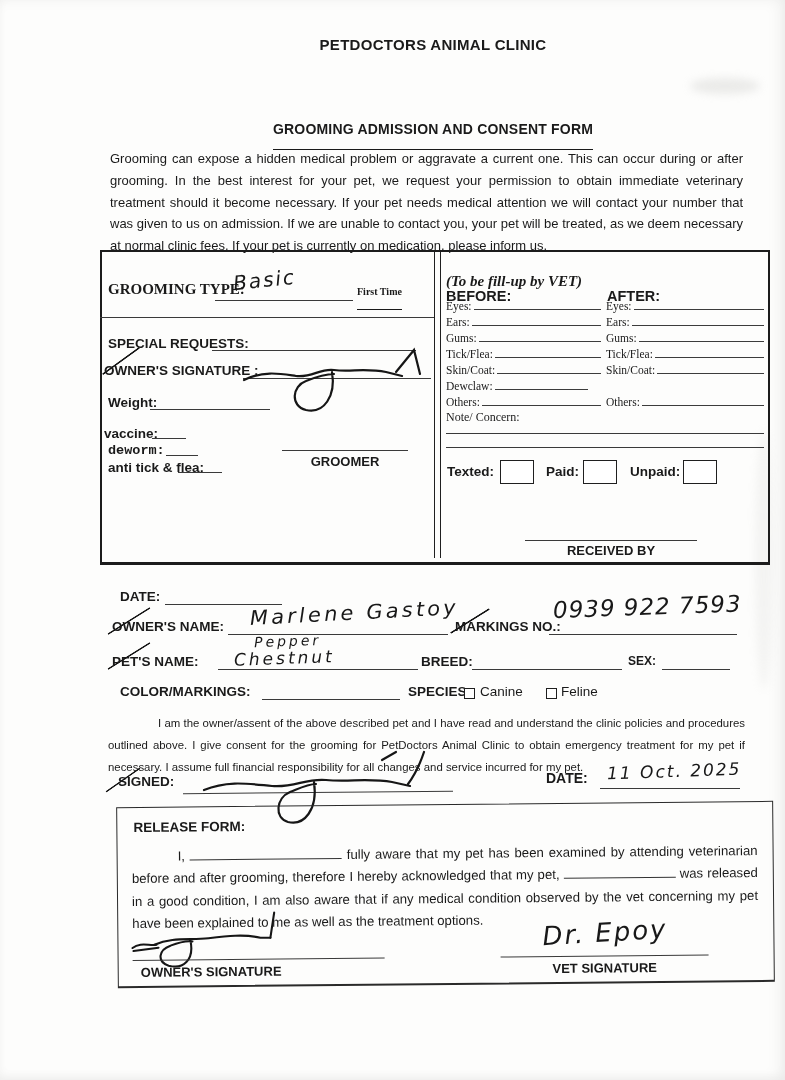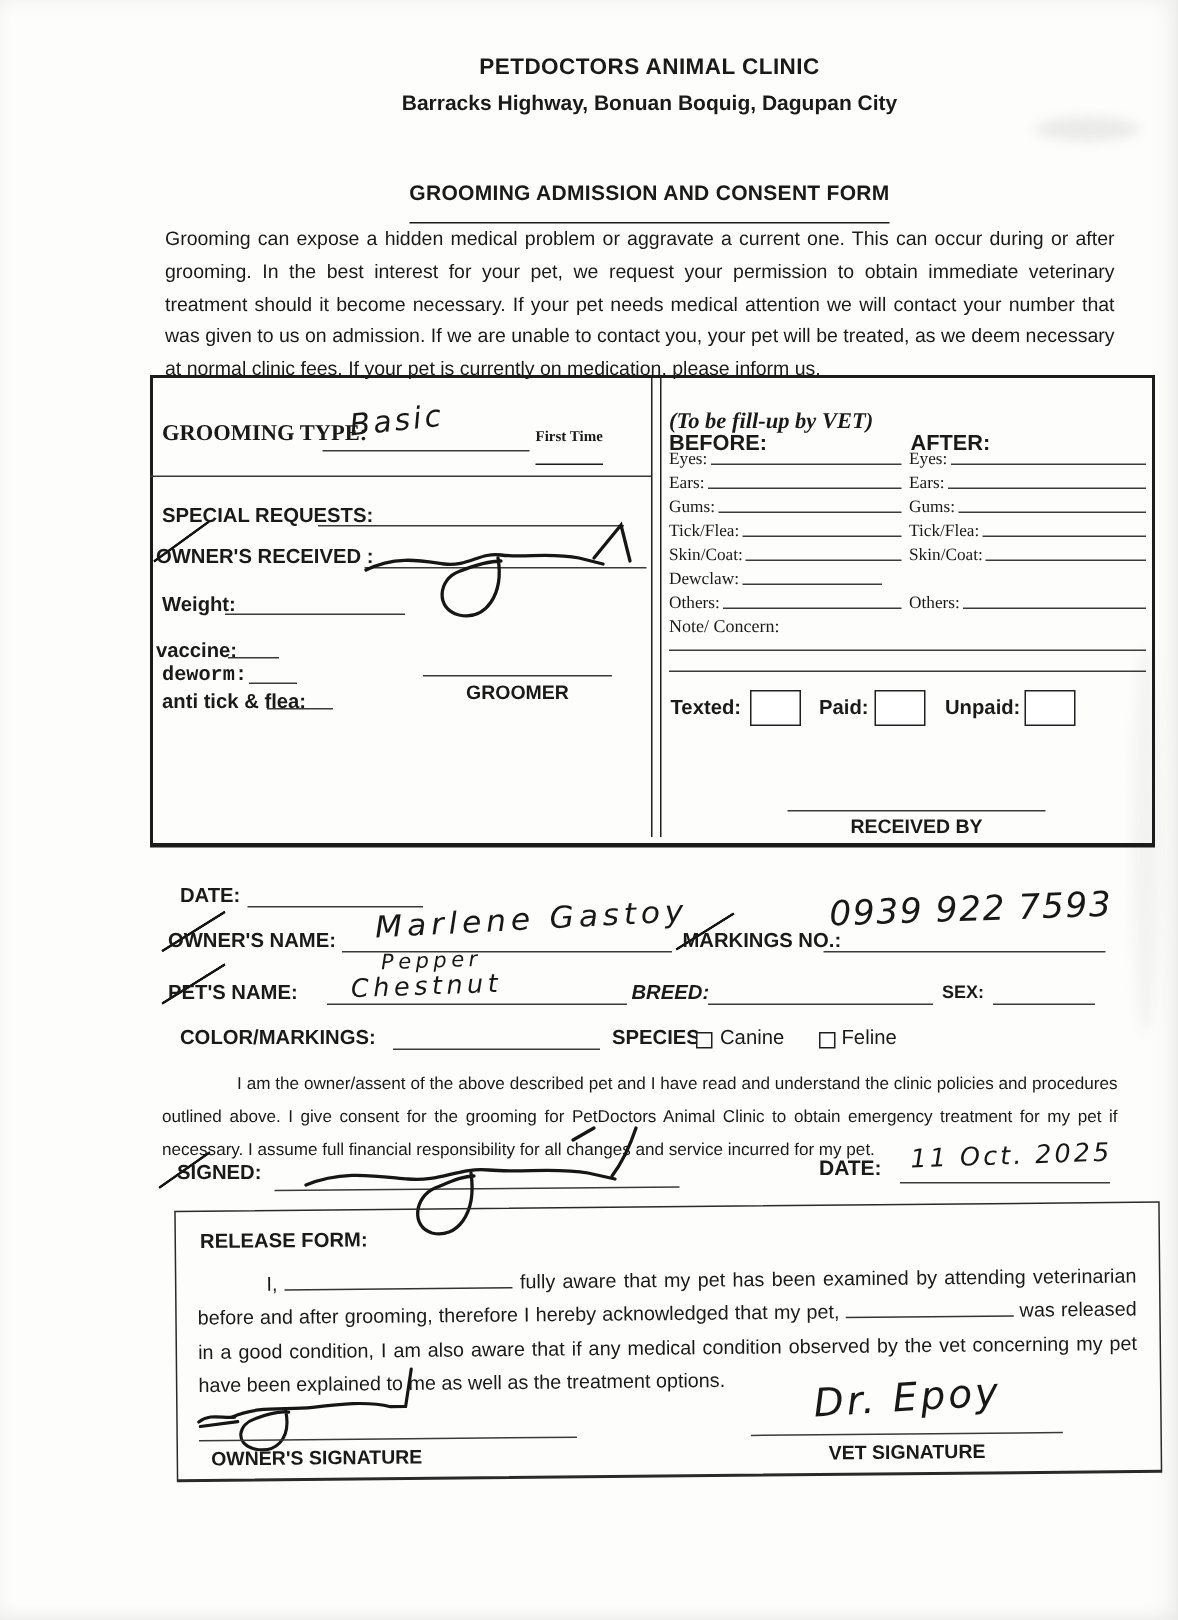--- a/index.html
+++ b/index.html
@@ -27,42 +27,41 @@
 </style>
 </head>
 <body>
 
 <div class="page">
 
   <div class="smudge" style="left:690px;top:78px;width:70px;height:16px;"></div>
   <div class="smudge" style="left:755px;top:430px;width:18px;height:260px;opacity:.18;"></div>
 
   <div class="abs b center" style="left:100px;top:36px;width:666px;font-size:15px;letter-spacing:.3px;">PETDOCTORS ANIMAL CLINIC</div>
-  <div class="abs b center" style="left:100px;top:60px;width:666px;font-size:14px;">Barracks Highway, Bonuan Boquig, Dagupan City</div>
   <div class="abs center" style="left:100px;top:120px;width:666px;">
     <span class="b ul" style="font-size:14px;letter-spacing:.2px;">GROOMING ADMISSION AND CONSENT FORM</span>
   </div>
 
   <p class="abs" style="left:110px;top:148px;width:633px;font-size:13px;line-height:21.8px;text-align:justify;">Grooming can expose a hidden medical problem or aggravate a current one. This can occur during or after grooming. In the best interest for your pet, we request your permission to obtain immediate veterinary treatment should it become necessary. If your pet needs medical attention we will contact your number that was given to us on admission. If we are unable to contact you, your pet will be treated, as we deem necessary at normal clinic fees. If your pet is currently on medication, please inform us.</p>
 
   <div class="abs" style="left:100px;top:250px;width:666px;height:310px;border:2px solid #1c1c1c;border-bottom-width:3px;"></div>
   <div class="vline" style="left:434px;top:252px;height:306px;"></div>
   <div class="vline" style="left:440px;top:252px;height:306px;"></div>
 
   <div class="abs b serif" style="left:108px;top:281px;font-size:15px;">GROOMING TYPE:</div>
   <div class="line" style="left:215px;top:300px;width:138px;"></div>
   <div class="hw abs" style="left:233px;top:268px;font-size:20px;transform:rotate(-6deg);letter-spacing:2px;">Basic</div>
   <div class="abs b serif ul" style="left:357px;top:286px;font-size:10px;border-bottom-width:1.2px;">First Time</div>
   <div class="line" style="left:100px;top:317px;width:334px;border-bottom-width:1.6px;"></div>
 
   <div class="abs b" style="left:108px;top:336px;font-size:13.5px;">SPECIAL REQUESTS:</div>
   <div class="line" style="left:212px;top:350px;width:204px;"></div>
 
   <div class="tick" style="left:98px;top:360px;width:46px;transform:rotate(-36deg);"></div>
-  <div class="abs b" style="left:104px;top:363px;font-size:13.5px;">OWNER'S RECEIVED :</div>
+  <div class="abs b" style="left:104px;top:363px;font-size:13.5px;">OWNER'S SIGNATURE :</div>
   <div class="line" style="left:243px;top:378px;width:188px;"></div>
   <svg class="abs" style="left:238px;top:336px;" width="196" height="82" viewBox="0 0 196 82">
     <g fill="none" stroke="#161616" stroke-width="2.2" stroke-linecap="round">
       <path d="M6,44 C26,34 44,38 58,40 C74,42 82,32 96,34 C112,36 128,32 148,36 L164,40"></path>
       <path d="M158,36 L176,14 L182,38"></path>
       <path d="M94,36 C98,60 86,78 68,74 C52,70 54,50 68,45 C78,41 88,38 96,38"></path>
     </g>
   </svg>
 
   <div class="abs b" style="left:108px;top:395px;font-size:13.5px;">Weight:</div>
@@ -163,21 +162,21 @@
   <div class="tick" style="left:447px;top:620px;width:46px;transform:rotate(-32deg);"></div>
   <div class="abs b" style="left:455px;top:619px;font-size:13.5px;">MARKINGS NO.:</div>
   <div class="line" style="left:549px;top:634px;width:188px;"></div>
   <div class="hw abs" style="left:553px;top:597px;font-size:23px;letter-spacing:1px;transform:rotate(-2deg);transform-origin:left;">0939 922 7593</div>
 
   <div class="tick" style="left:104px;top:655px;width:50px;transform:rotate(-32deg);"></div>
   <div class="abs b" style="left:112px;top:654px;font-size:13.5px;">PET'S NAME:</div>
   <div class="line" style="left:218px;top:669px;width:200px;"></div>
   <div class="hw abs" style="left:254px;top:633px;font-size:14px;letter-spacing:3px;transform:rotate(-2deg);">Pepper</div>
   <div class="hw abs" style="left:234px;top:648px;font-size:17px;letter-spacing:3px;transform:rotate(-2deg);">Chestnut</div>
-  <div class="abs b" style="left:421px;top:654px;font-size:13.5px;font-style:italic;">BREED:</div>
+  <div class="abs b" style="left:421px;top:654px;font-size:13.5px;">BREED:</div>
   <div class="line" style="left:472px;top:669px;width:150px;"></div>
   <div class="abs b" style="left:628px;top:654px;font-size:12px;">SEX:</div>
   <div class="line" style="left:662px;top:669px;width:68px;"></div>
 
   <div class="abs b" style="left:120px;top:684px;font-size:13.5px;">COLOR/MARKINGS:</div>
   <div class="line" style="left:262px;top:699px;width:138px;"></div>
   <div class="abs b" style="left:408px;top:684px;font-size:13.5px;">SPECIES:</div>
   <div class="chk" style="left:464px;top:688px;width:9px;height:9px;border-width:1.2px;"></div>
   <div class="abs" style="left:480px;top:684px;font-size:13.5px;">Canine</div>
   <div class="chk" style="left:546px;top:688px;width:9px;height:9px;border-width:1.2px;"></div>

